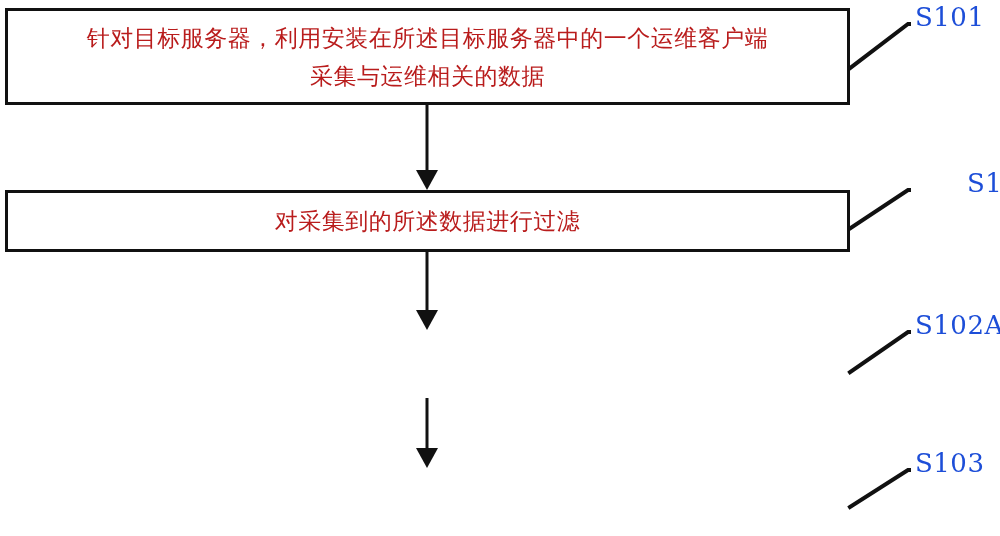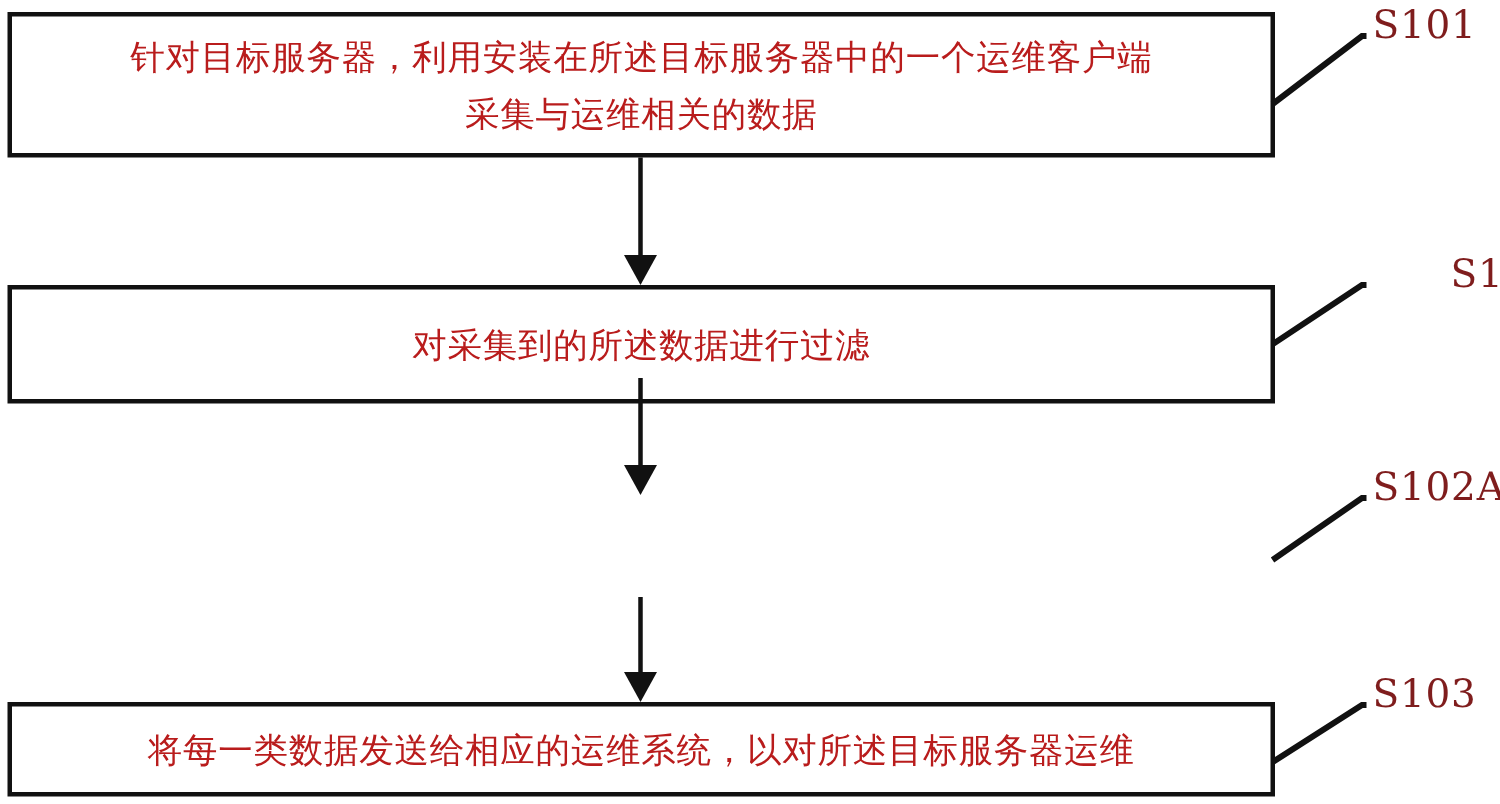--- a/index.html
+++ b/index.html
@@ -31,21 +31,21 @@
     line-height: 38px;
     color: #b91c1c;
     letter-spacing: 0.5px;
     white-space: pre-line;
     padding: 0 14px;
   }
   .step-label {
     position: absolute;
     font-family: "DejaVu Serif", "Liberation Serif", serif;
     font-size: 26px;
-    color: #7f1d1d;
+    color: #1d4ed8;
     letter-spacing: 0.5px;
     white-space: nowrap;
   }
   .svg-layer {
     position: absolute;
     left: 0;
     top: 0;
     width: 1000px;
     height: 536px;
     pointer-events: none;
@@ -69,28 +69,25 @@
 </head>
 <body>
 
 <div id="canvas">
 
   <div class="flow-box" id="box-0" style="left: 5px; top: 8px; width: 845px; height: 97px;">
     <span class="flow-box-text">针对目标服务器，利用安装在所述目标服务器中的一个运维客户端
 采集与运维相关的数据</span>
   </div>
 
-  <div class="flow-box" id="box-1" style="left: 5px; top: 190px; width: 845px; height: 79px; text-align: center;">
+  <div class="flow-box" id="box-1" style="left: 5px; top: 190px; width: 845px; height: 62px; text-align: center;">
     <span class="flow-box-text">对采集到的所述数据进行过滤</span>
   </div>
 
 
-  <div class="flow-box" id="box-3" style="left: 5px; top: 468px; width: 845px; height: 63px;">
-    <span class="flow-box-text">将每一类数据发送给相应的运维系统，以对所述目标服务器运维</span>
-  </div>
 
   <svg class="svg-layer" viewBox="0 0 1000 536">
     <g id="connectors">
         <line x1="427" y1="105" x2="427" y2="172" class="connector-line"></line>
         <polygon points="416,170 438,170 427,190" class="arrow-head"></polygon>
         <line x1="427" y1="252" x2="427" y2="312" class="connector-line"></line>
         <polygon points="416,310 438,310 427,330" class="arrow-head"></polygon>
         <line x1="427" y1="398" x2="427" y2="450" class="connector-line"></line>
         <polygon points="416,448 438,448 427,468" class="arrow-head"></polygon>
       </g>

